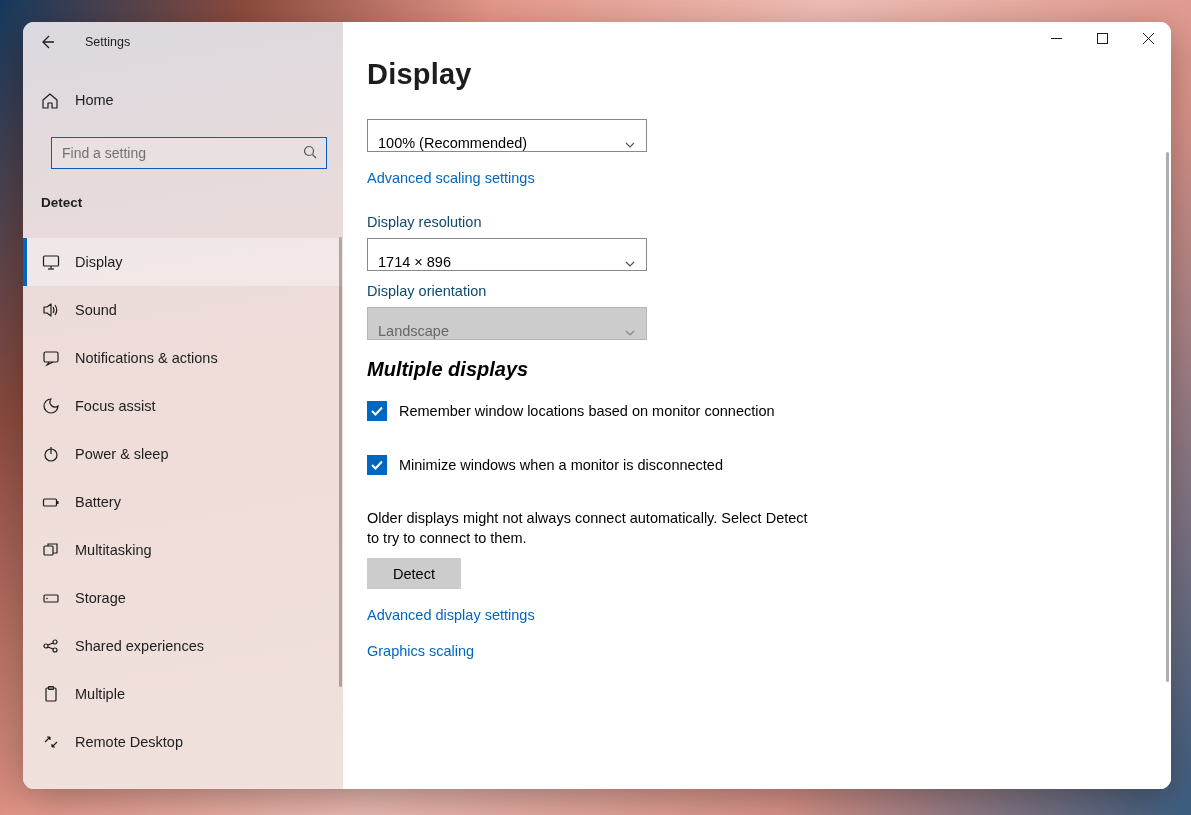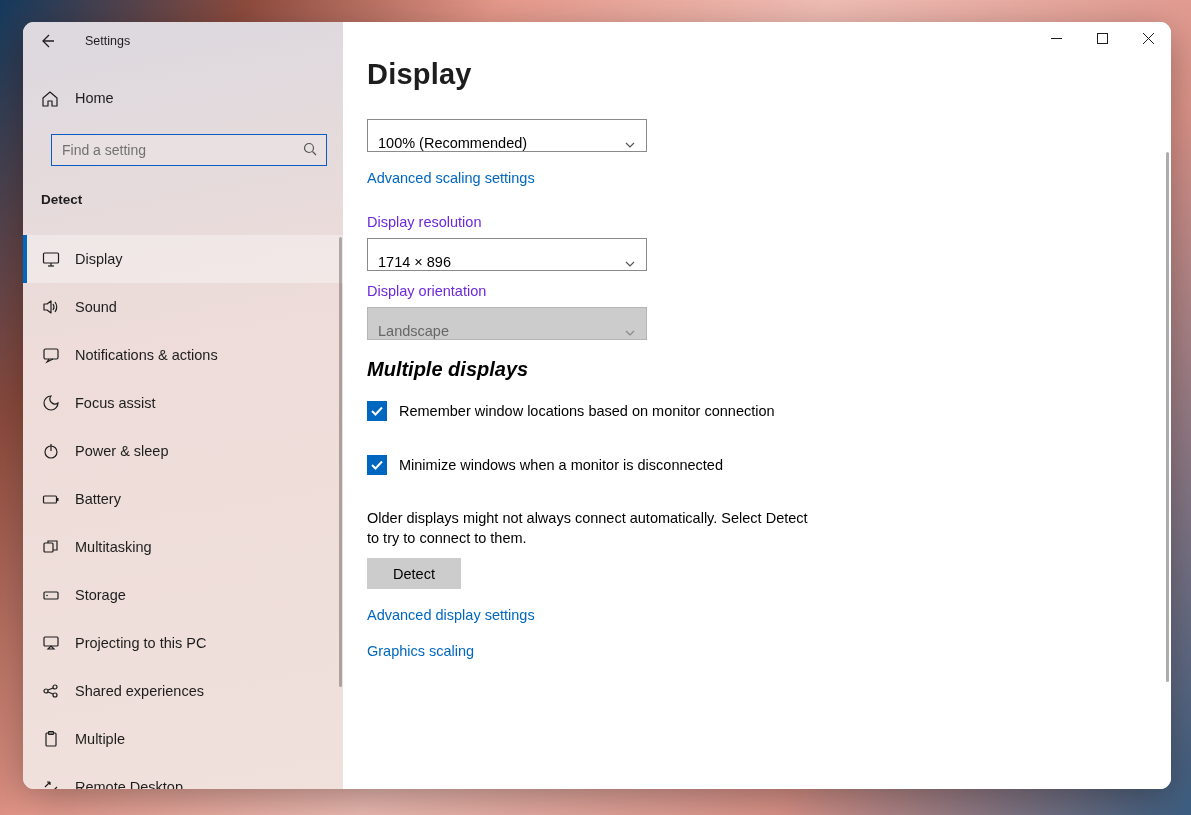--- a/index.html
+++ b/index.html
@@ -143,21 +143,21 @@
     position: absolute;
     right: 2px;
     top: 130px;
     width: 3px;
     height: 530px;
     background: rgba(0,0,0,0.32);
     border-radius: 2px;
   }
   .field-label {
     font-size: 14.5px;
-    color: #6d28d9;
+    color: #0c4a6e;
     margin: 6px 0 8px 0;
   }
   .dropdown {
     width: 280px;
     height: 33px;
     border: 1px solid #8a8a8a;
     background: #ffffff;
     display: flex;
     align-items: flex-end;
     justify-content: space-between;
@@ -337,29 +337,20 @@
       <div class="nav-item">
         <span class="icon">
           <svg width="18" height="18" viewBox="0 0 18 18">
               <rect x="2" y="6" width="14" height="7" rx="1" fill="none" stroke="#1d1d1d" stroke-width="1.2"></rect>
               <circle cx="5" cy="9.5" r="0.8" fill="#1d1d1d"></circle>
             </svg>
         </span>
         <span>Storage</span>
       </div>
 
-      <div class="nav-item">
-        <span class="icon">
-          <svg width="18" height="18" viewBox="0 0 18 18">
-              <rect x="2" y="3" width="14" height="9" rx="1" fill="none" stroke="#1d1d1d" stroke-width="1.2"></rect>
-              <path d="M6 15 L9 12 L12 15 Z" fill="none" stroke="#1d1d1d" stroke-width="1.2"></path>
-            </svg>
-        </span>
-        <span>Projecting to this PC</span>
-      </div>
 
       <div class="nav-item">
         <span class="icon">
           <svg width="18" height="18" viewBox="0 0 18 18">
               <circle cx="4" cy="9" r="2" fill="none" stroke="#1d1d1d" stroke-width="1.2"></circle>
               <circle cx="13" cy="5" r="2" fill="none" stroke="#1d1d1d" stroke-width="1.2"></circle>
               <circle cx="13" cy="13" r="2" fill="none" stroke="#1d1d1d" stroke-width="1.2"></circle>
               <line x1="6" y1="8" x2="11" y2="6" stroke="#1d1d1d" stroke-width="1.2"></line>
               <line x1="6" y1="10" x2="11" y2="12" stroke="#1d1d1d" stroke-width="1.2"></line>
             </svg>

